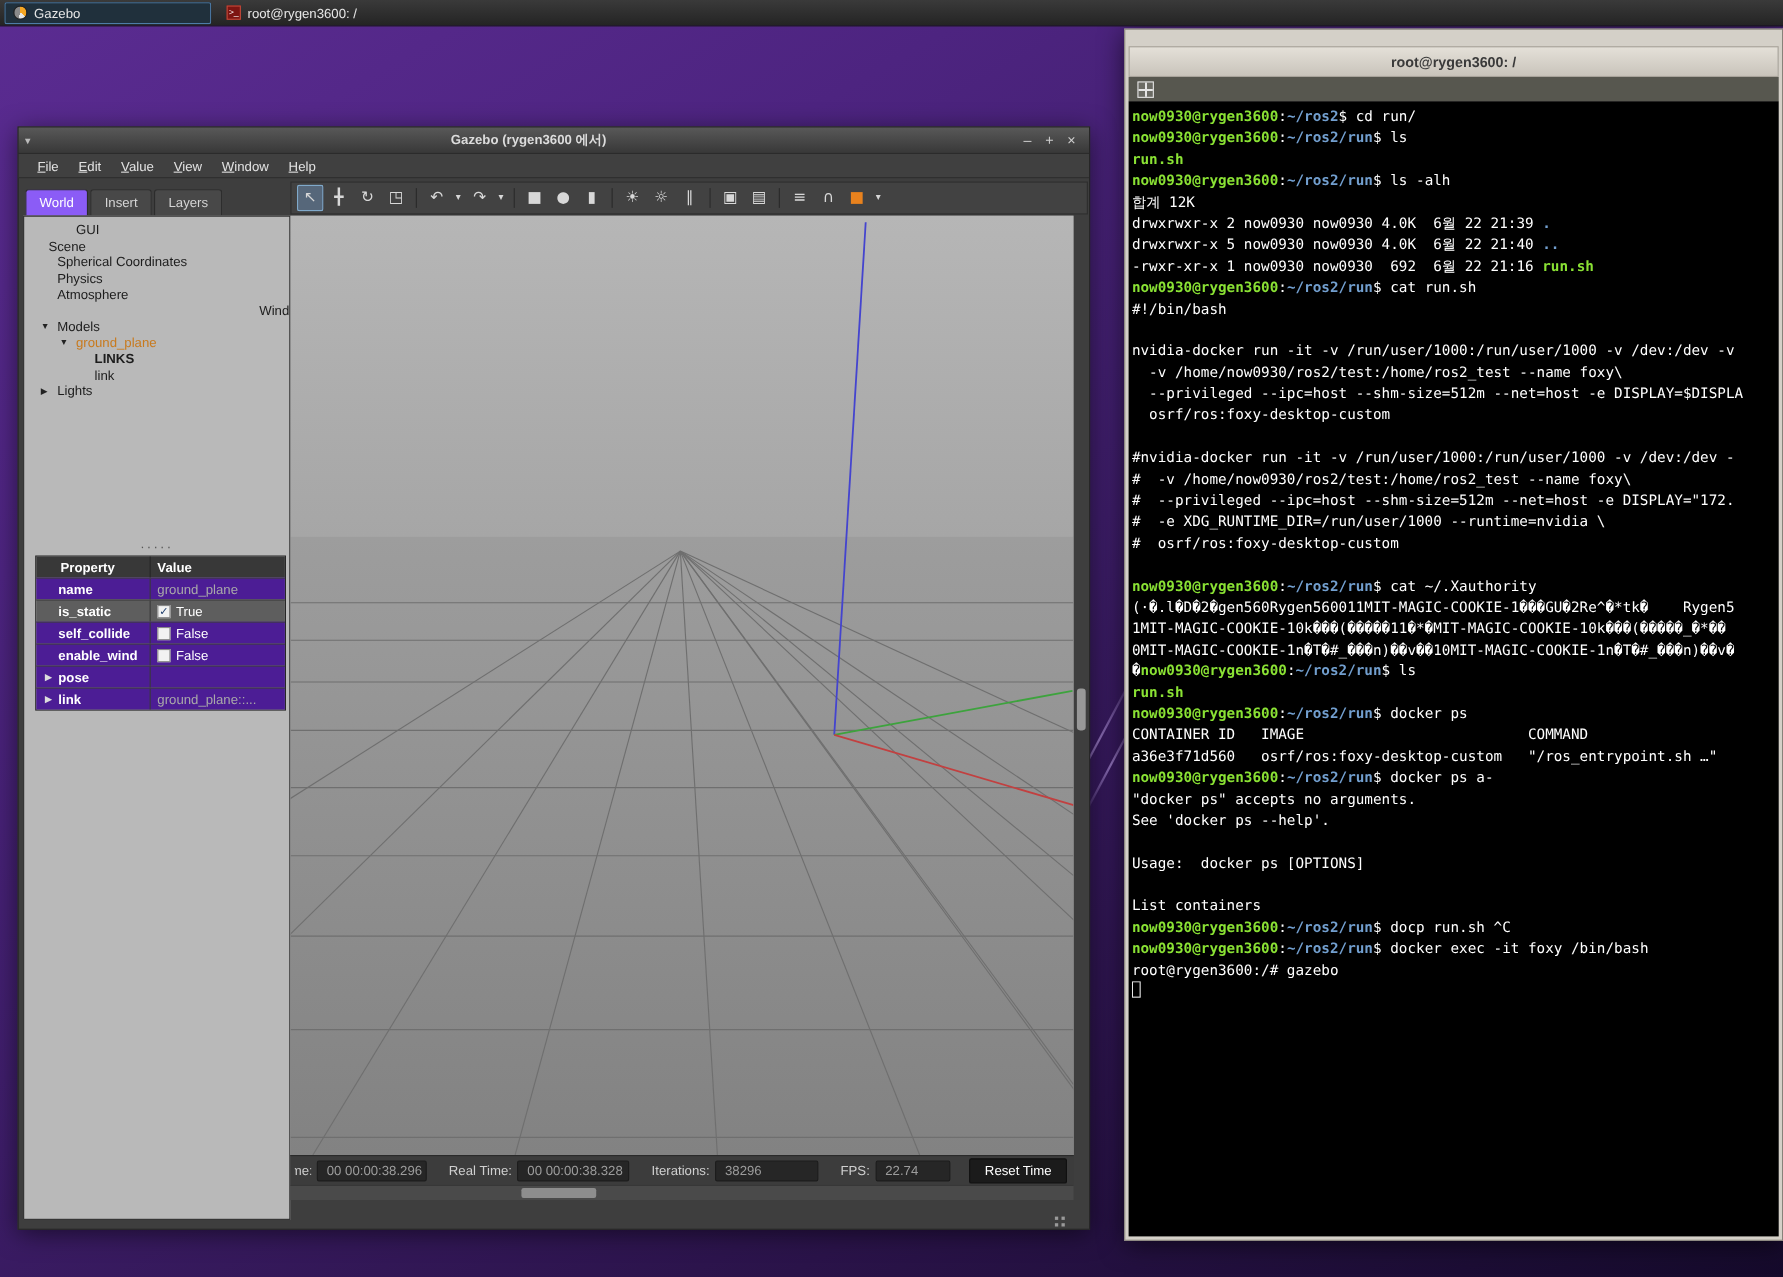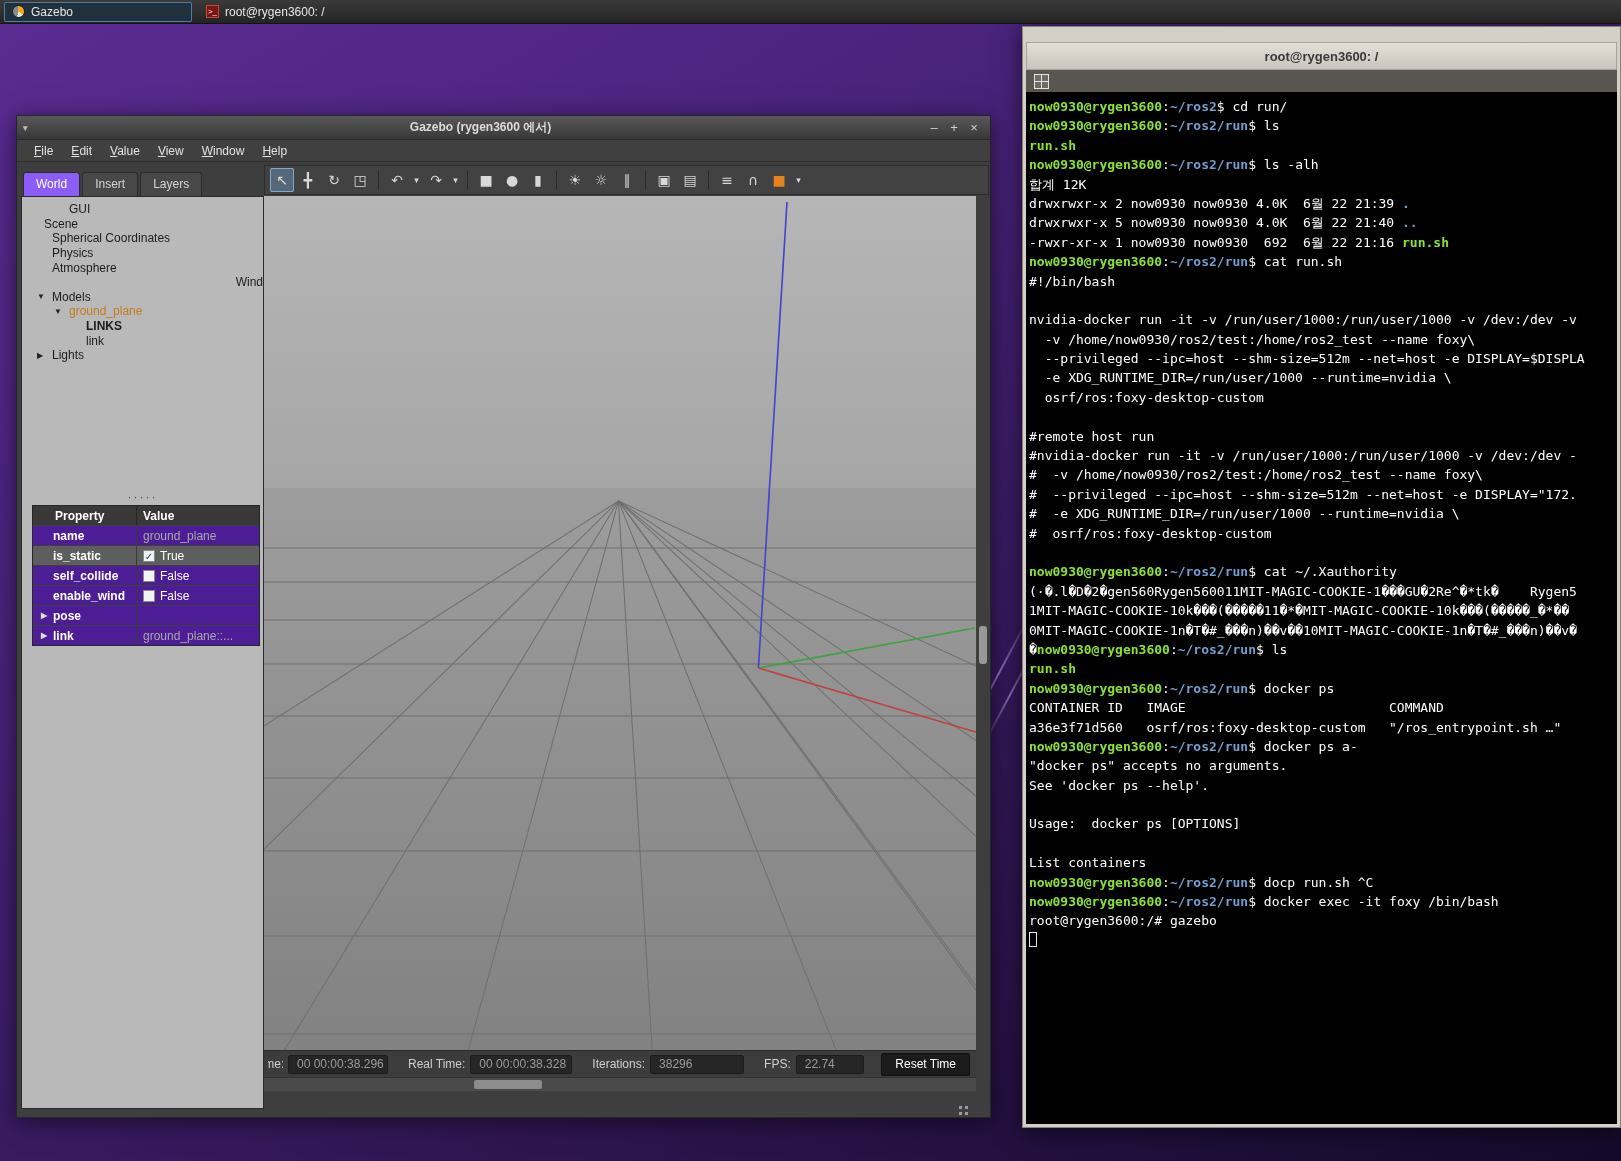--- a/index.html
+++ b/index.html
@@ -362,24 +362,22 @@
       <div class="tl"><span class="tw">합계 12K</span></div>
       <div class="tl"><span class="tw">drwxrwxr-x 2 now0930 now0930 4.0K  6월 22 21:39 </span><span class="tb">.</span></div>
       <div class="tl"><span class="tw">drwxrwxr-x 5 now0930 now0930 4.0K  6월 22 21:40 </span><span class="tb">..</span></div>
       <div class="tl"><span class="tw">-rwxr-xr-x 1 now0930 now0930  692  6월 22 21:16 </span><span class="tg">run.sh</span></div>
       <div class="tl"><span class="tg">now0930@rygen3600</span><span class="tw">:</span><span class="tb">~/ros2/run</span><span class="tw">$ cat run.sh</span></div>
       <div class="tl"><span class="tw">#!/bin/bash</span></div>
       <div class="tl"></div>
       <div class="tl"><span class="tw">nvidia-docker run -it -v /run/user/1000:/run/user/1000 -v /dev:/dev -v</span></div>
       <div class="tl"><span class="tw">  -v /home/now0930/ros2/test:/home/ros2_test --name foxy\</span></div>
       <div class="tl"><span class="tw">  --privileged --ipc=host --shm-size=512m --net=host -e DISPLAY=$DISPLA</span></div>
-      <div class="tl"><span class="tw">  -e XDG_RUNTIME_DIR=/run/user/1000 --runtime=nvidia \</span></div>
       <div class="tl"><span class="tw">  osrf/ros:foxy-desktop-custom</span></div>
       <div class="tl"></div>
-      <div class="tl"><span class="tw">#remote host run</span></div>
       <div class="tl"><span class="tw">#nvidia-docker run -it -v /run/user/1000:/run/user/1000 -v /dev:/dev -</span></div>
       <div class="tl"><span class="tw">#  -v /home/now0930/ros2/test:/home/ros2_test --name foxy\</span></div>
       <div class="tl"><span class="tw">#  --privileged --ipc=host --shm-size=512m --net=host -e DISPLAY="172.</span></div>
       <div class="tl"><span class="tw">#  -e XDG_RUNTIME_DIR=/run/user/1000 --runtime=nvidia \</span></div>
       <div class="tl"><span class="tw">#  osrf/ros:foxy-desktop-custom</span></div>
       <div class="tl"></div>
       <div class="tl"><span class="tg">now0930@rygen3600</span><span class="tw">:</span><span class="tb">~/ros2/run</span><span class="tw">$ cat ~/.Xauthority</span></div>
       <div class="tl"><span class="tw">(·�.l�D�2�gen560Rygen560011MIT-MAGIC-COOKIE-1���GU�2Re^�*tk�    Rygen5</span></div>
       <div class="tl"><span class="tw">1MIT-MAGIC-COOKIE-10k���(�����11�*�MIT-MAGIC-COOKIE-10k���(�����_�*��</span></div>
       <div class="tl"><span class="tw">0MIT-MAGIC-COOKIE-1n�T�#_���n)��v��10MIT-MAGIC-COOKIE-1n�T�#_���n)��v�</span></div>

